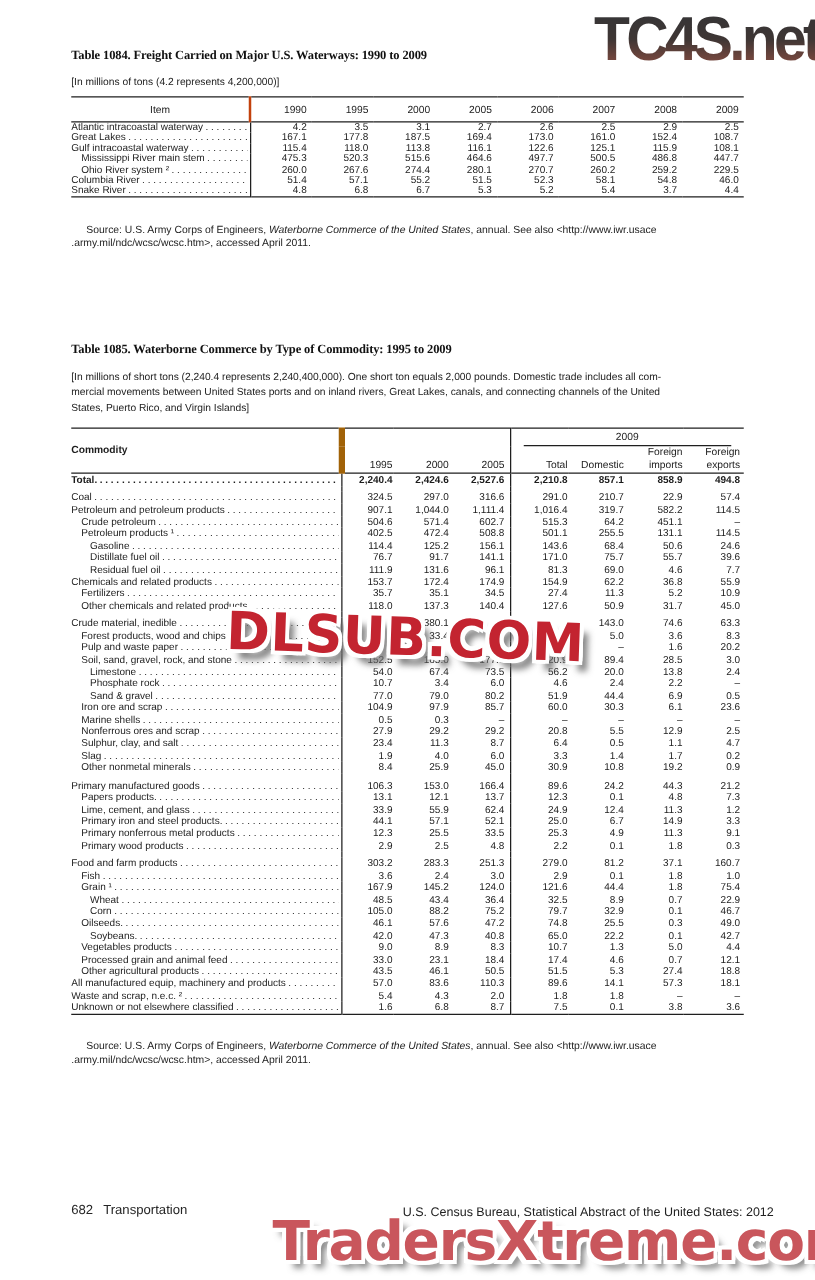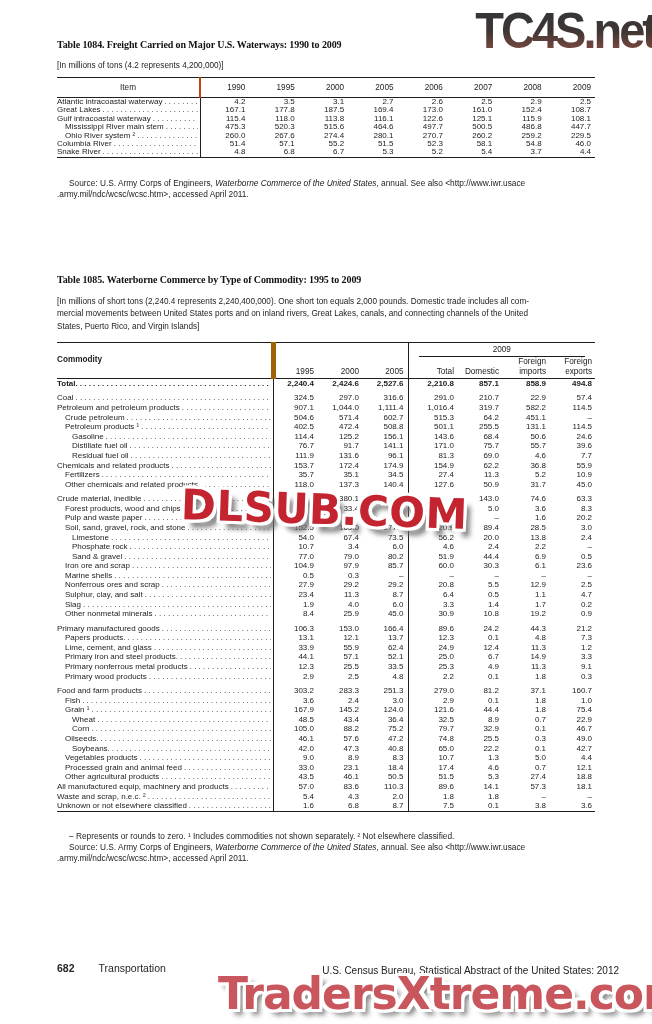--- a/index.html
+++ b/index.html
@@ -46,21 +46,21 @@
   td.lbl{overflow:hidden;}
   .lblflex{display:flex;align-items:center;}
   .lblflex .t{white-space:nowrap;}
   .ind1 .t{padding-left:8px;}
   .ind2 .t{padding-left:15px;}
   .leader{flex:1;overflow:hidden;white-space:nowrap;margin:0 2px;color:#1c1c1c;}
   .leader::before{content:". . . . . . . . . . . . . . . . . . . . . . . . . . . . . . . . . . . . . . . . . . . . . . . . . . . . . . . . . . . . . . . .";}
 
   
   .foot-left{position:absolute;left:57px;top:962px;font-size:10.5px;color:#262626;}
-  .foot-left .num{margin-right:24px;font-weight:bold;}
+  .foot-left .num{margin-right:8px;}
   .foot-right{position:absolute;right:33px;top:965px;font-size:10px;color:#222;text-align:center;}
 
   
   .wm{z-index:6;pointer-events:none;}
   .wm-tc4s{position:absolute;top:1px;right:-3px;font-family:"Liberation Sans",sans-serif;
     font-weight:bold;font-size:47px;letter-spacing:-3px;transform:scaleY(1.06);transform-origin:top;
     background:linear-gradient(180deg,#353537 12%,#3e3634 52%,#6f453d 78%,#8a584e 100%);
     -webkit-background-clip:text;background-clip:text;color:transparent;}
   .wm-dlsub{position:absolute;left:181px;top:485px;font-family:"DejaVu Sans",sans-serif;
     font-weight:bold;font-size:42px;letter-spacing:0.5px;color:#c32430;transform:rotate(2deg);
@@ -939,21 +939,20 @@
             <td class="v v2">8.7</td>
             <td class="v v3">7.5</td>
             <td class="v v4">0.1</td>
             <td class="v v5">3.8</td>
             <td class="v v6">3.6</td>
           </tr>
         </tbody>
     </table>
 
     <div class="blk fnblock" style="top:831px;">
-      <p class="fn-indent">– Represents or rounds to zero. ¹ Includes commodities not shown separately. ² Not elsewhere classified.</p>
       <p class="fn-indent"><span>Source: U.S. Army Corps of Engineers, </span><i>Waterborne Commerce of the United States</i><span>, annual. See also &lt;http://www.iwr.usace</span><br><span>.army.mil/ndc/wcsc/wcsc.htm&gt;, accessed April 2011.</span></p>
     </div>
 
   </div>
 
   <div class="wm wm-dlsub">DLSUB.COM</div>
 
   <div class="foot-left">
     <span class="num">682</span><span>Transportation</span>
   </div>

